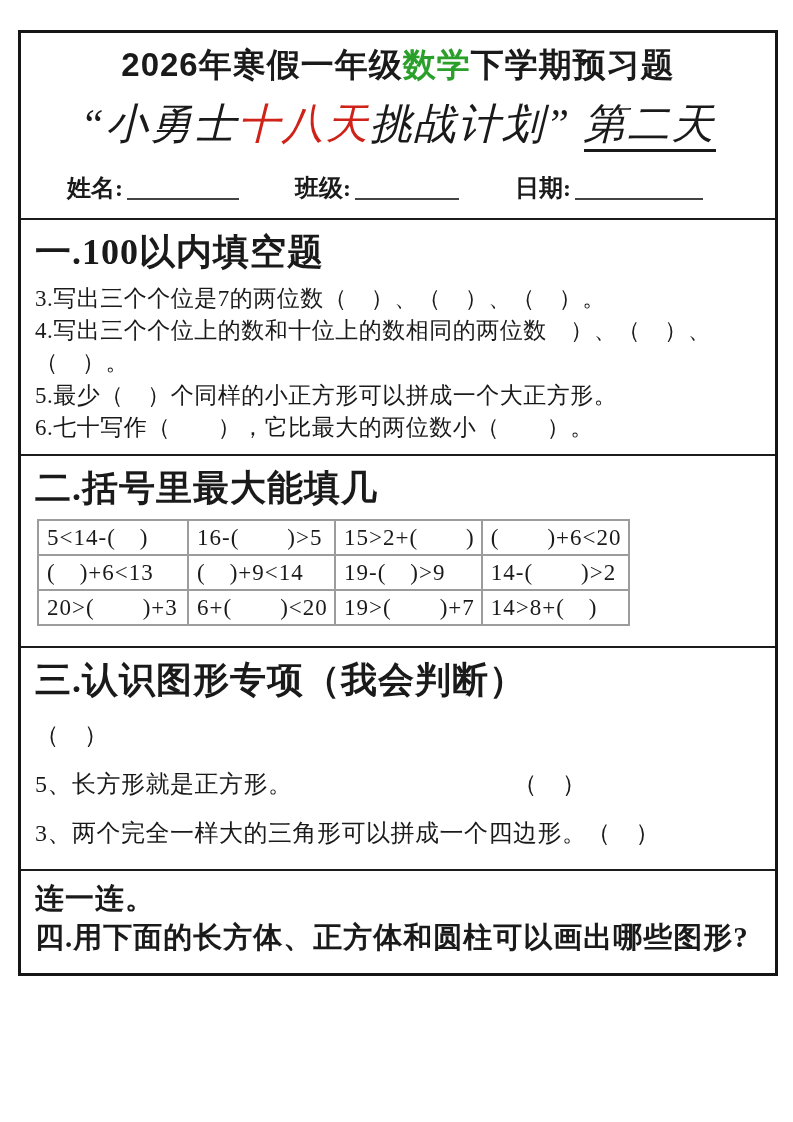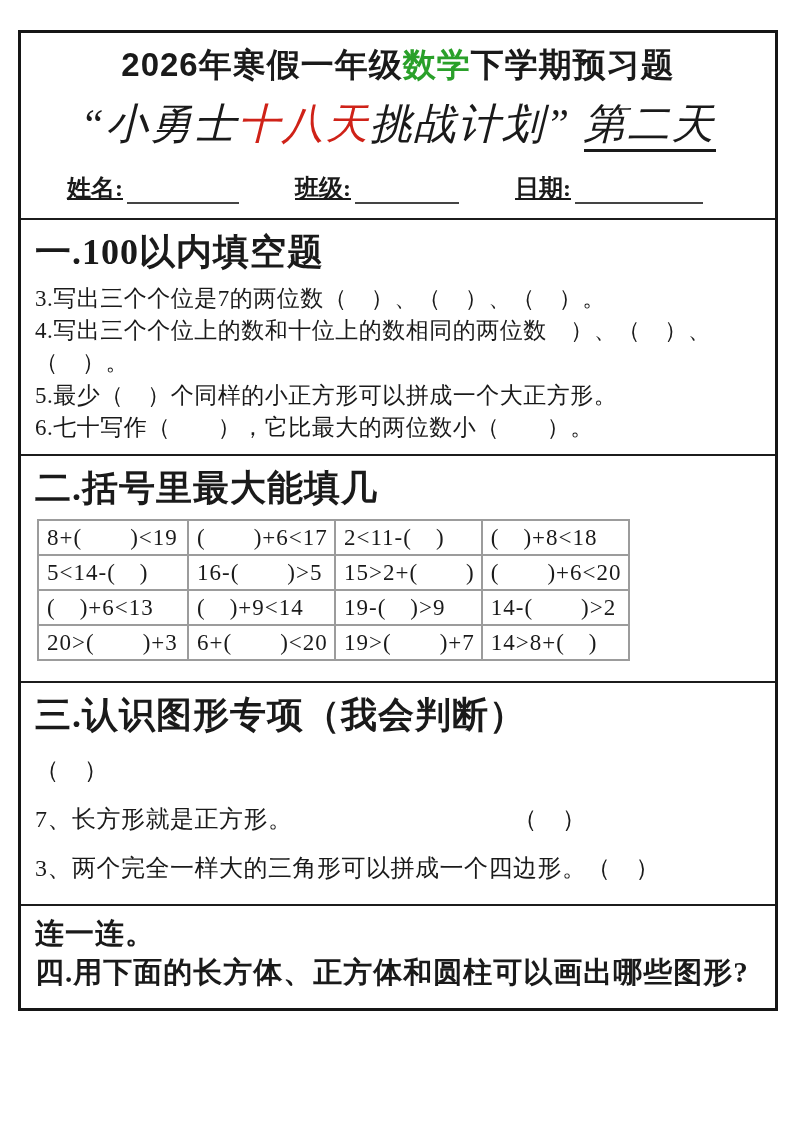--- a/index.html
+++ b/index.html
@@ -22,21 +22,21 @@
   .green { color:#2aa02a; }
   .red   { color:#cf2218; }
   .subtitle {
     font-size:42px; font-weight:normal; margin-top:8px;
     text-align:center; white-space:nowrap; letter-spacing:2px;font-style:italic;
   }
   .u-day { border-bottom:3px solid #1a1a1a; padding-bottom:2px; }
   .fields {
     display:flex; margin:20px 0 14px 32px; font-size:24px; font-weight:bold;
   }
-  .field { display:flex; align-items:flex-end; margin-right:56px;text-decoration:underline; }
+  .field { display:flex; align-items:center; margin-right:56px; }
   .blank {
     display:inline-block; height:24px; border-bottom:2px solid #444;
     margin-left:4px;
   }
   .blank.w1 { width:112px; } .blank.w2 { width:104px; } .blank.w3 { width:128px; }
 
   
   .sec { border-top:2px solid #1c1c1c; padding:8px 14px 10px 14px; }
   .sec h3 { font-size:36px; font-weight:600; letter-spacing:1px; margin-bottom:6px; }
   .sec1 .item { font-size:23px; line-height:1.4; letter-spacing:0.5px; }
@@ -91,26 +91,20 @@
     <div class="item">4.写出三个个位上的数和十位上的数相同的两位数　）、（　）、（　）。</div>
     <div class="item">5.最少（　）个同样的小正方形可以拼成一个大正方形。</div>
     <div class="item">6.七十写作（　　），它比最大的两位数小（　　）。</div>
   </div>
 
   <div class="sec sec2">
     <h3>二.括号里最大能填几</h3>
     <table class="maxfill">
       <tbody>
         <tr>
-          <td class="c0">8+(　　)&lt;19</td>
-          <td class="c1">(　　)+6&lt;17</td>
-          <td class="c2">2&lt;11-(　)</td>
-          <td class="c3">(　)+8&lt;18</td>
-        </tr>
-        <tr>
           <td class="c0">5&lt;14-(　)</td>
           <td class="c1">16-(　　)&gt;5</td>
           <td class="c2">15&gt;2+(　　)</td>
           <td class="c3">(　　)+6&lt;20</td>
         </tr>
         <tr>
           <td class="c0">(　)+6&lt;13</td>
           <td class="c1">(　)+9&lt;14</td>
           <td class="c2">19-(　)&gt;9</td>
           <td class="c3">14-(　　)&gt;2</td>
@@ -124,21 +118,21 @@
       </tbody>
     </table>
   </div>
 
   <div class="sec sec3">
     <h3>三.认识图形专项（我会判断）</h3>
     <div class="tf-row">
       <span class="tf-ans">（　）</span>
     </div>
     <div class="tf-row">
-      <span class="tf-text">7、长方形就是正方形。</span>
+      <span class="tf-text">5、长方形就是正方形。</span>
       <span class="tf-ans">（　）</span>
     </div>
     <div class="tf-row">
       <span class="tf-text">3、两个完全一样大的三角形可以拼成一个四边形。</span>
       <span class="tf-ans">（　）</span>
     </div>
   </div>
 
   <div class="sec sec4">
     <h3>

